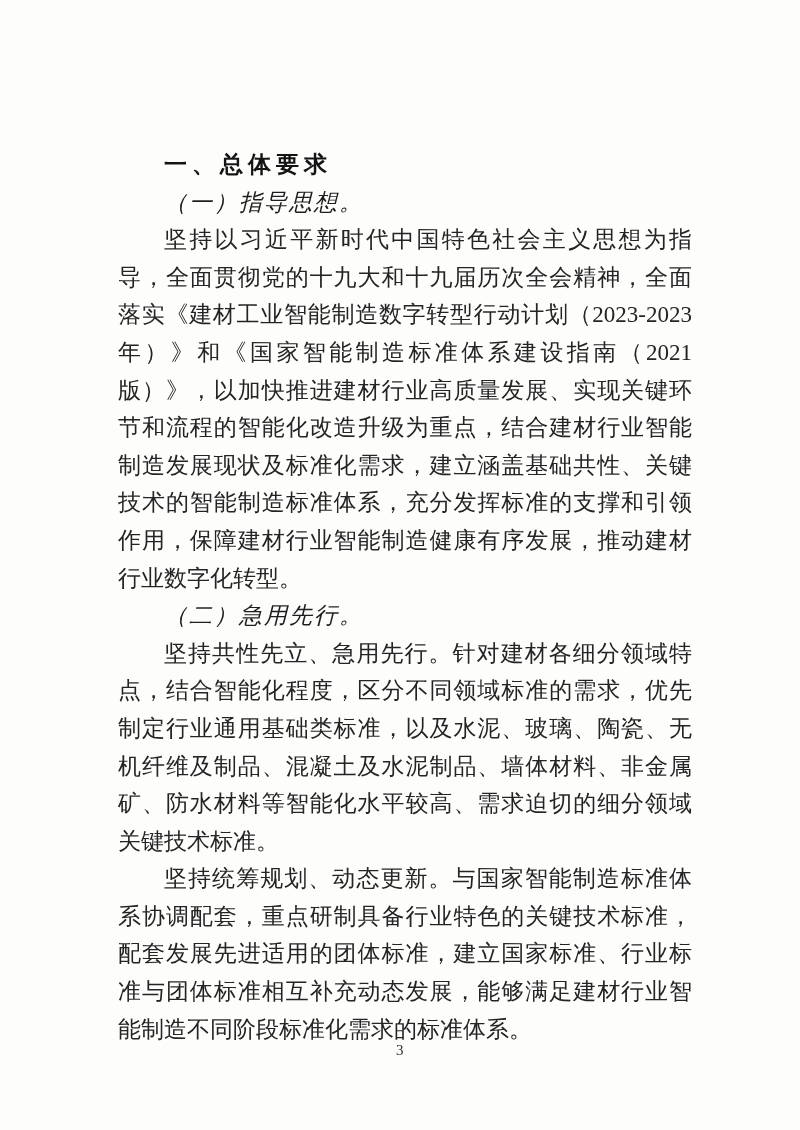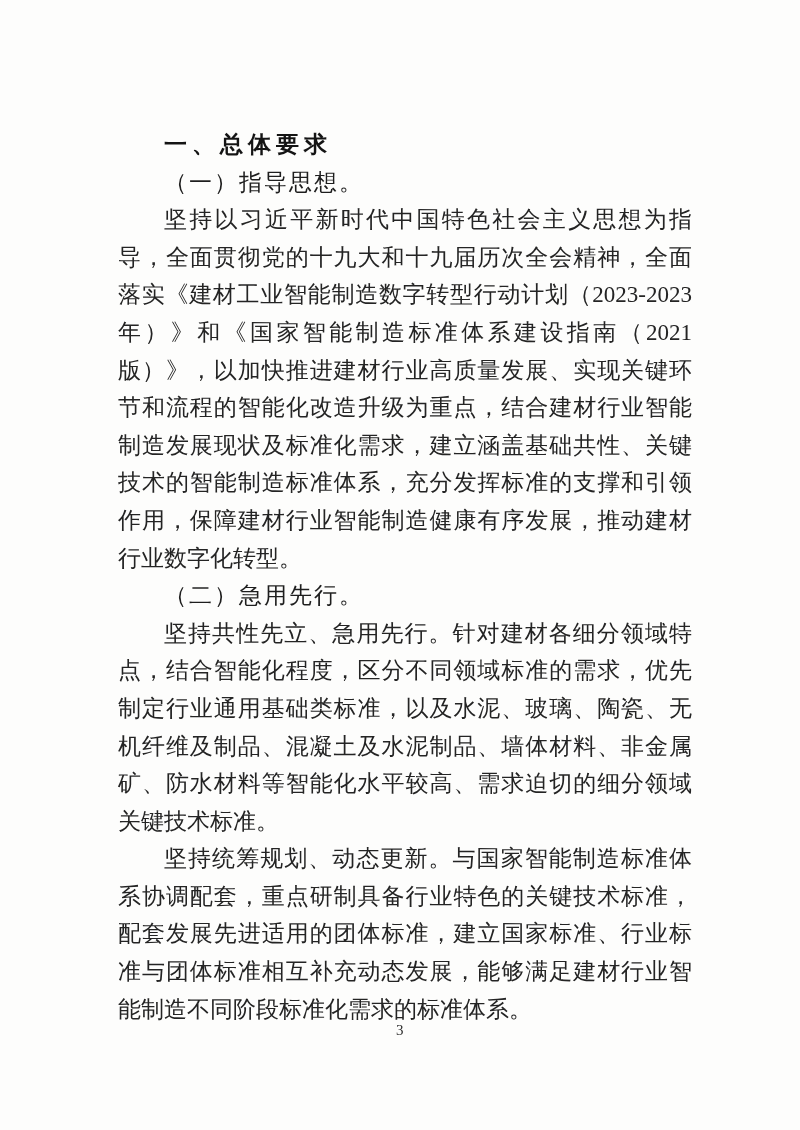--- a/index.html
+++ b/index.html
@@ -13,20 +13,21 @@
   body {
     background: #fdfdfc;
     font-family: "Liberation Serif", "DejaVu Serif", serif;
   }
   .page {
     position: relative;
     width: 800px;
     height: 890px;
     background: #fdfdfc;
     color: #242424;
+    margin-top: 20px;
   }
   .content {
     position: absolute;
     left: 118px;
     top: 126px;
     width: 574px;
   }
   .heading {
     margin: 0;
     font-family: "Liberation Sans", "DejaVu Sans", sans-serif;
@@ -38,20 +39,21 @@
     letter-spacing: 5px;
     white-space: nowrap;
   }
   .sub {
     margin: 0;
     font-size: 23px;
     line-height: 37.6px;
     text-indent: 2em;
     letter-spacing: 2px;
     color: #1e1e1e;
+    font-style: italic;
   }
   .para {
     margin: 0;
     font-size: 23px;
     line-height: 37.6px;
     text-align: justify;
     text-justify: inter-character;
     text-indent: 2em;
     color: #242424;
   }

